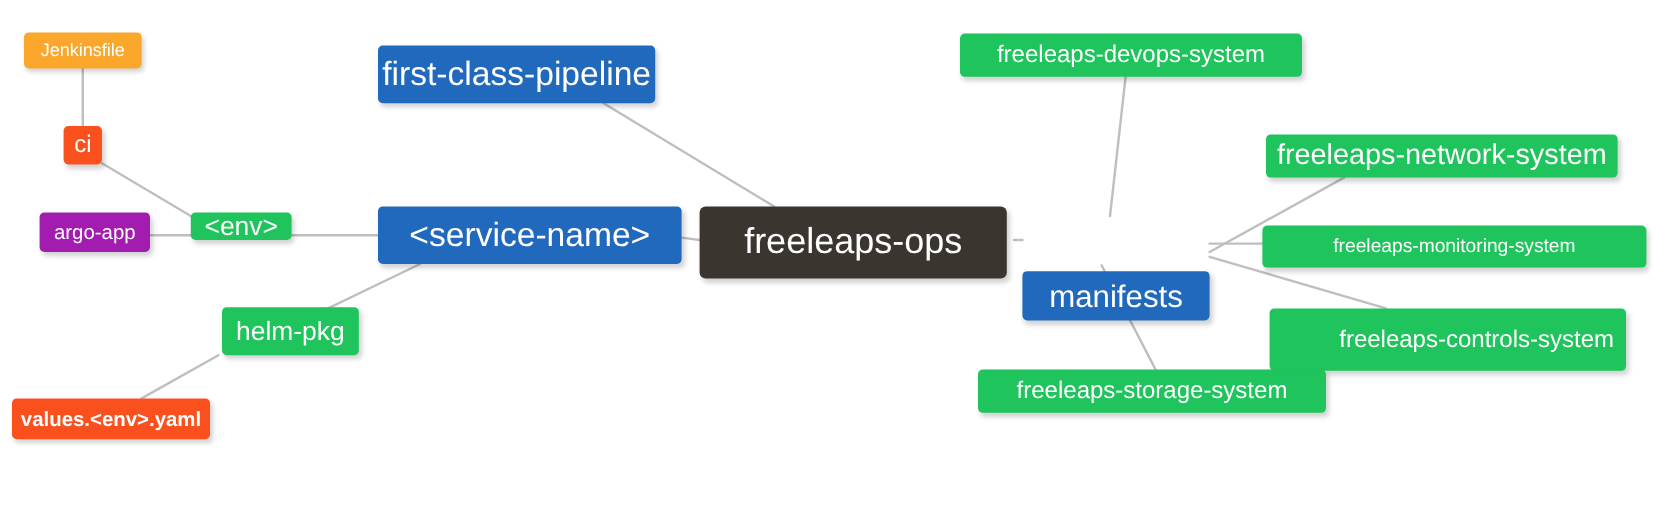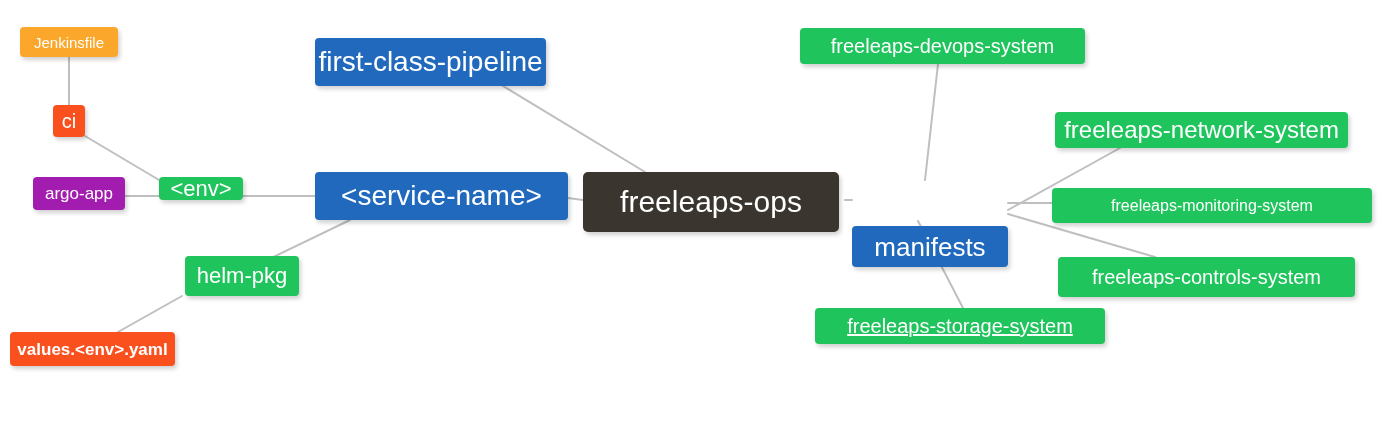--- a/index.html
+++ b/index.html
@@ -96,20 +96,20 @@
       </div>
       <div class="node" style="left: 800px; top: 28px; width: 285px; height: 36px; background: rgb(31, 196, 92); font-size: 20px; justify-content: center;">
         <span>freeleaps-devops-system</span>
       </div>
       <div class="node" style="left: 1055px; top: 112px; width: 293px; height: 36px; background: rgb(31, 196, 92); font-size: 24px;">
         <span>freeleaps-network-system</span>
       </div>
       <div class="node" style="left: 1052px; top: 188px; width: 320px; height: 35px; background: rgb(31, 196, 92); font-size: 16px;">
         <span>freeleaps-monitoring-system</span>
       </div>
-      <div class="node" style="left: 1058px; top: 257px; width: 297px; height: 40px; background: rgb(31, 196, 92); font-size: 20px;">
+      <div class="node" style="left: 1058px; top: 257px; width: 297px; height: 52px; background: rgb(31, 196, 92); font-size: 20px; justify-content: flex-end;">
         <span>freeleaps-controls-system</span>
       </div>
-      <div class="node" style="left: 815px; top: 308px; width: 290px; height: 36px; background: rgb(31, 196, 92); font-size: 20px; text-decoration: underline;">
+      <div class="node" style="left: 815px; top: 308px; width: 290px; height: 36px; background: rgb(31, 196, 92); font-size: 20px;">
         <span>freeleaps-storage-system</span>
       </div>
     </div>
 </div>
 
 </body></html>

